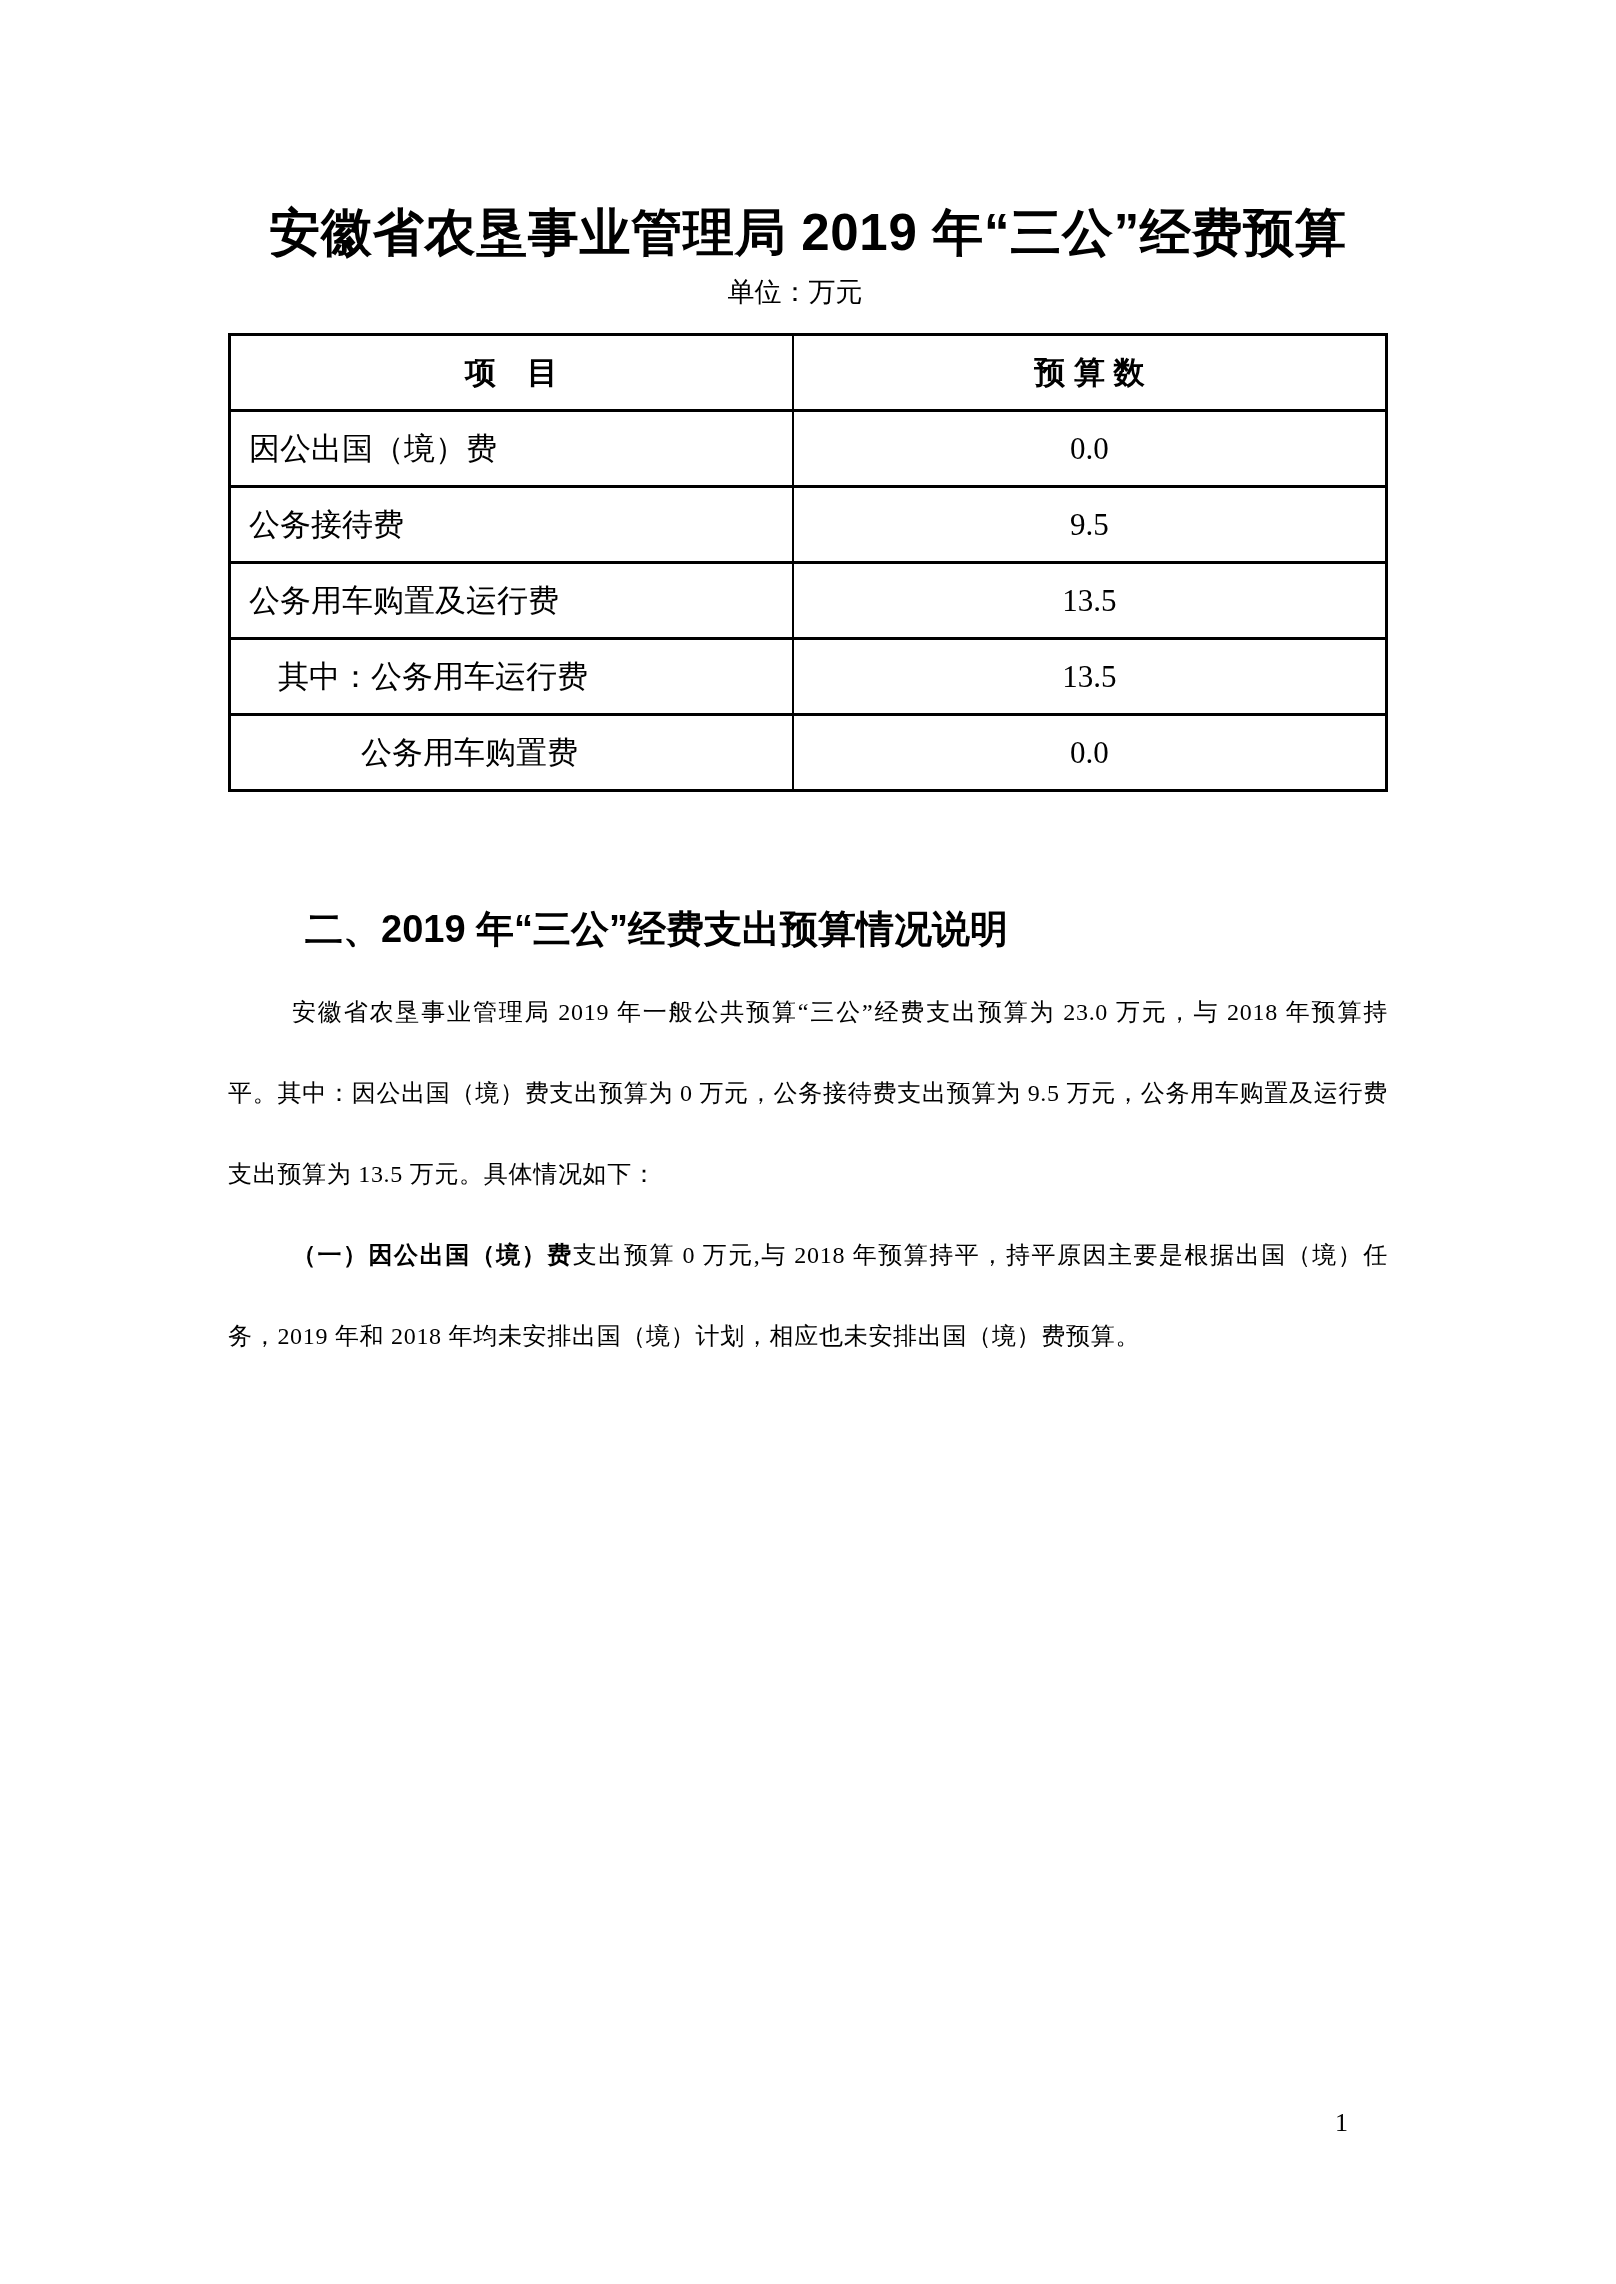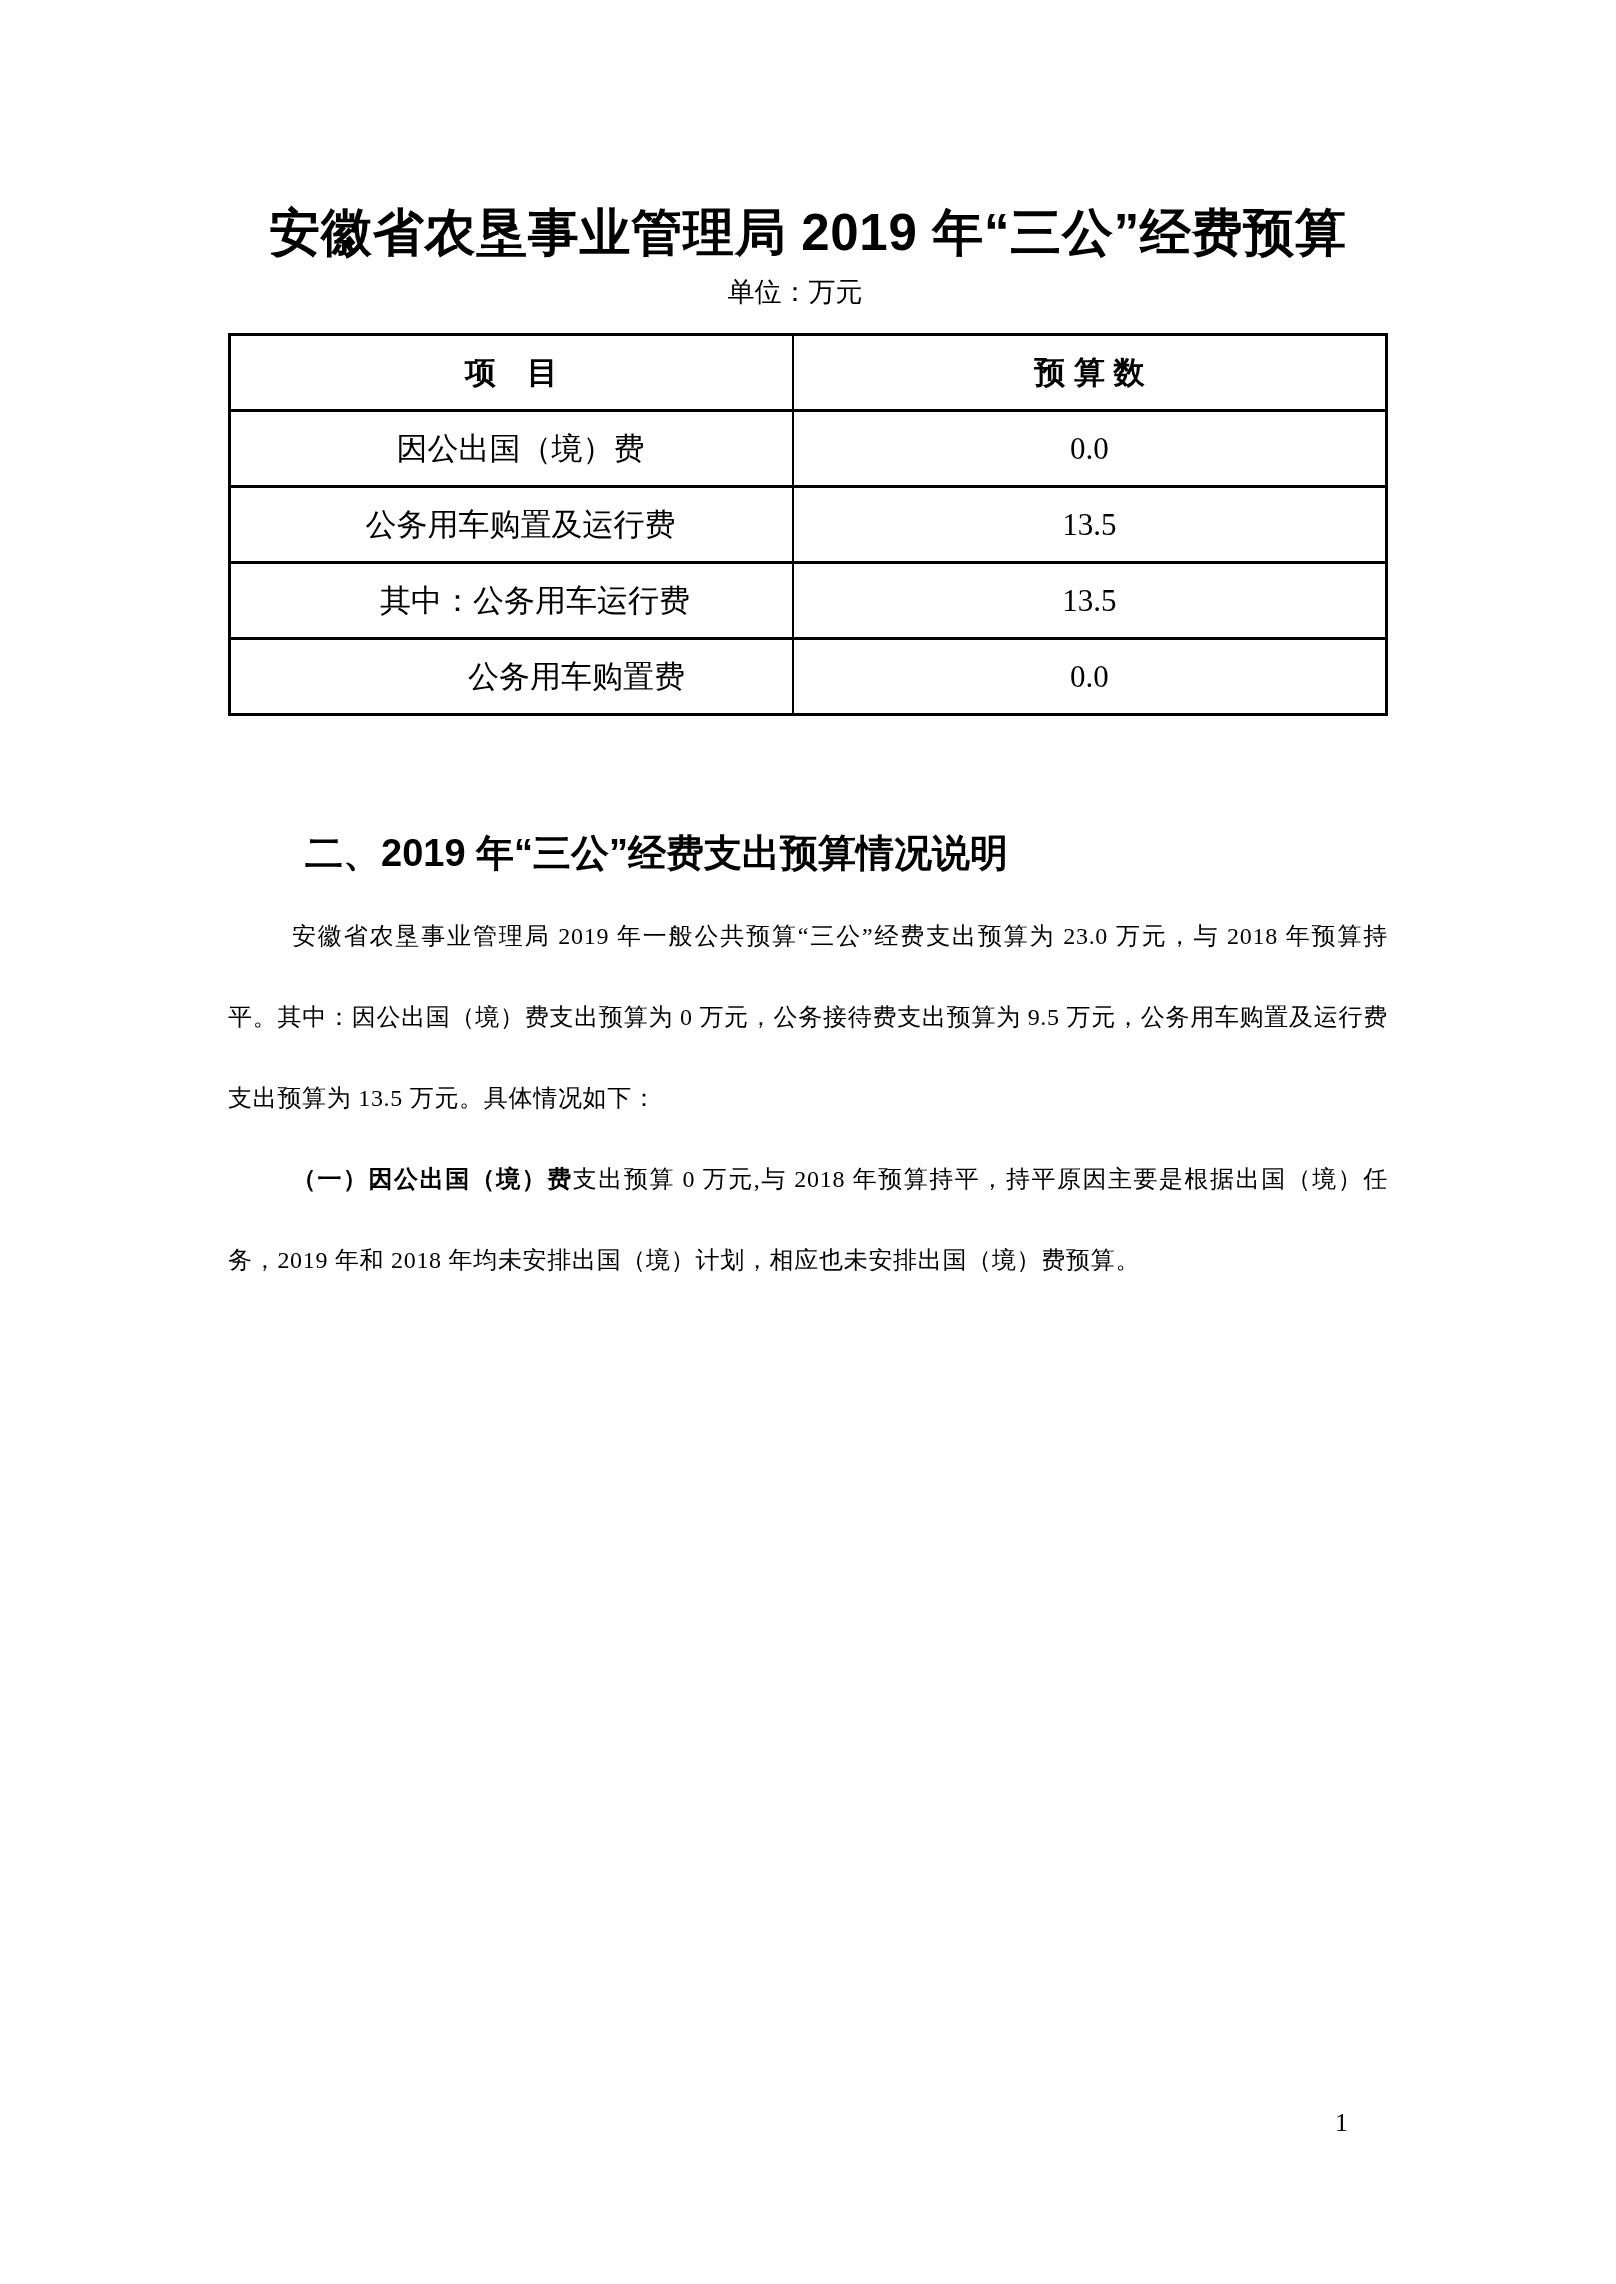--- a/index.html
+++ b/index.html
@@ -53,21 +53,21 @@
     height: 73px;
     font-size: 31px;
     vertical-align: middle;
     padding: 0;
   }
   .budget-table th {
     font-family: "Liberation Sans", sans-serif;
     font-weight: bold;
     text-align: center;
   }
-  .budget-table td.lbl { text-align: center; padding-left: 18px; }
+  .budget-table td.lbl { text-align: left; padding-left: 18px; }
   .budget-table td.val { text-align: center; }
   tr.row-total td {
     font-weight: bold;
     font-family: "Liberation Sans", sans-serif;
   }
   tr.row-total td.lbl { text-align: center; padding-left: 0; }
   tr.indent-1 td.lbl { padding-left: 47px; }
   tr.indent-2 td.lbl { padding-left: 130px; }
   .section-2 { margin-top: 111px; margin-bottom: 15.6px; }
   .body-text p {
@@ -106,20 +106,24 @@
         <th>项　目</th>
         <th>预 算 数</th>
       </tr>
     </thead>
     <tbody>
       <tr>
         <td class="lbl">因公出国（境）费</td>
         <td class="val">0.0</td>
       </tr>
       <tr>
+        <td class="lbl">公务接待费</td>
+        <td class="val">9.5</td>
+      </tr>
+      <tr>
         <td class="lbl">公务用车购置及运行费</td>
         <td class="val">13.5</td>
       </tr>
       <tr class="indent-1">
         <td class="lbl">其中：公务用车运行费</td>
         <td class="val">13.5</td>
       </tr>
       <tr class="indent-2">
         <td class="lbl">公务用车购置费</td>
         <td class="val">0.0</td>

